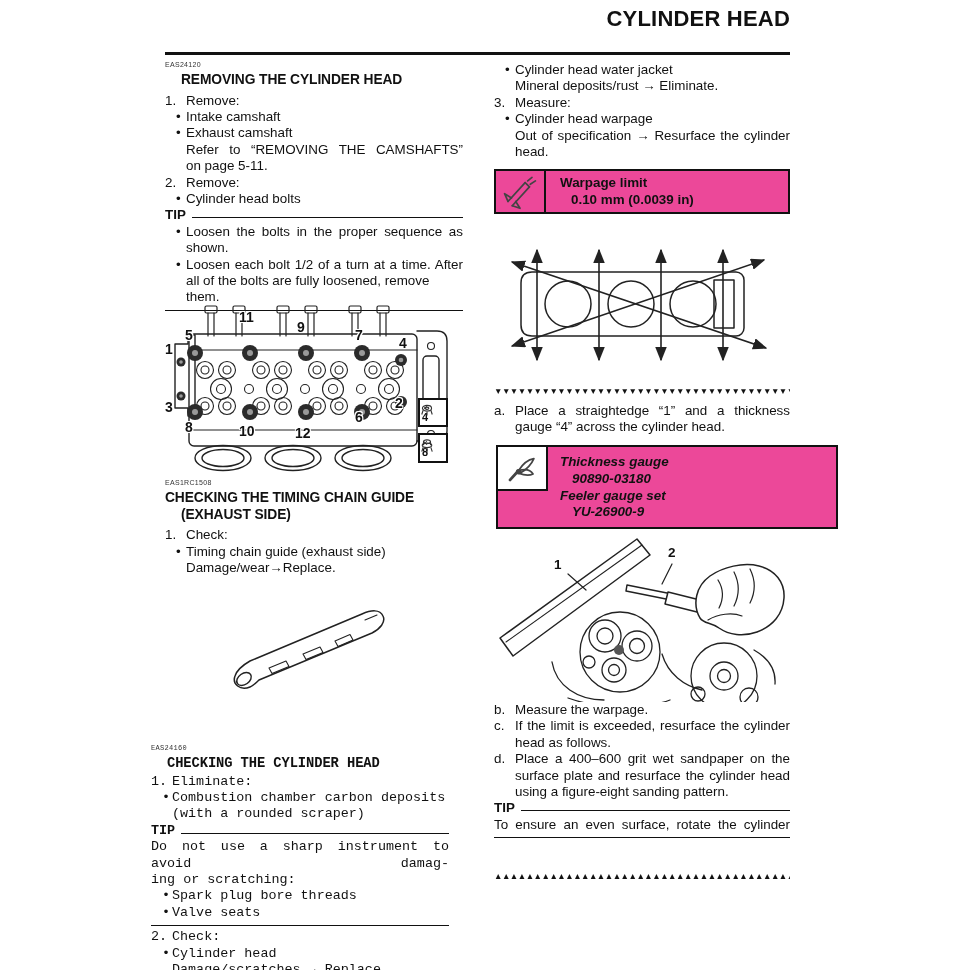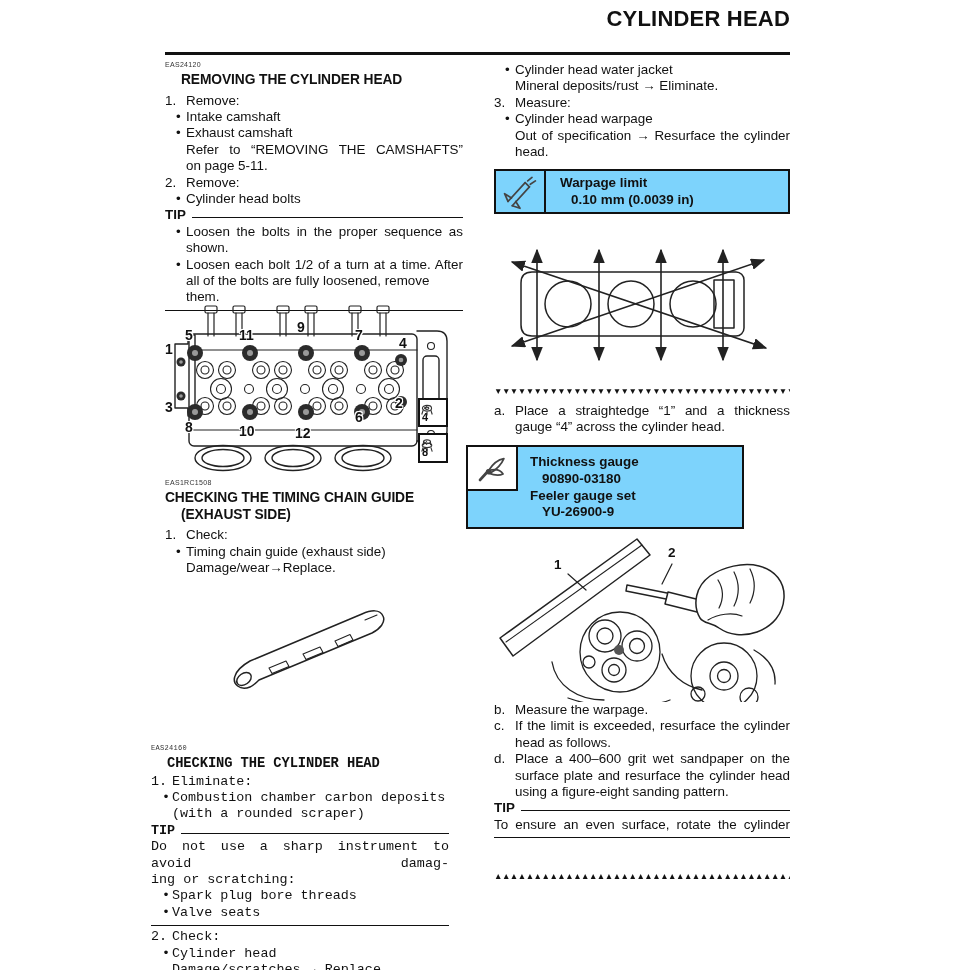--- a/index.html
+++ b/index.html
@@ -16,21 +16,21 @@
   .m{flex:none;width:21px;}
   .bm{flex:none;margin-left:11px;width:10px;}
   .t{flex:1;}
   .cont{margin-left:21px;}
   .stretch{text-align:justify;text-align-last:justify;}
   .tiprow{display:flex;align-items:center;height:16.4px;}
   .tiplab{font-weight:bold;flex:none;}
   .tipline{flex:1;border-bottom:1.6px solid #111;margin-left:6px;transform:translateY(2px);}
   .endrule{border-top:1.6px solid #111;margin:4px 0 3px 0;height:0;}
   
-  .specbox{position:absolute;border:2.5px solid #111;box-sizing:border-box;background:#7dd3fc;display:flex;}
+  .specbox{position:absolute;border:2.5px solid #111;box-sizing:border-box;background:#ec4899;display:flex;}
   .spec-icon{flex:none;width:48px;border-right:2.5px solid #111;display:flex;align-items:center;justify-content:center;}
   .spec-icon-corner{position:absolute;left:0;top:0;width:50px;height:44px;border-right:2.5px solid #111;
         border-bottom:2.5px solid #111;box-sizing:border-box;display:flex;align-items:center;justify-content:center;background:#fff;}
   .spec-text{font-size:13.4px;line-height:16.8px;font-weight:bold;padding-top:4px;padding-left:14px;}
   .spec-text .ind{padding-left:11px;}
   .gauge-text{margin-left:62px;padding-top:7px;font-size:13.4px;line-height:16.8px;font-weight:bold;}
   .gauge-text .ind{padding-left:12px;}
   
   .sep{position:absolute;width:296px;overflow:hidden;white-space:nowrap;font-size:8.5px;
        line-height:11px;letter-spacing:-.5px;color:#111;}
@@ -205,21 +205,21 @@
         <circle cx="236" cy="104" r="6" fill="#2b2b2b"></circle>
           <circle cx="236" cy="104" r="2.3" fill="#999"></circle>
         <circle cx="16" cy="64" r="4.5" fill="#2b2b2b"></circle>
           <circle cx="16" cy="64" r="1.8" fill="#999"></circle>
         <circle cx="16" cy="98" r="4.5" fill="#2b2b2b"></circle>
           <circle cx="16" cy="98" r="1.8" fill="#999"></circle>
       </g>
     </svg>
     <span class="bnum" style="left:0px;top:44px;">1</span>
     <span class="bnum" style="left:20px;top:30px;">5</span>
-    <span class="bnum" style="left:74px;top:30px;">11</span>
+    <span class="bnum" style="left:74px;top:12px;">11</span>
     <span class="bnum" style="left:132px;top:22px;">9</span>
     <span class="bnum" style="left:190px;top:30px;">7</span>
     <span class="bnum" style="left:234px;top:38px;">4</span>
     <span class="bnum" style="left:0px;top:102px;">3</span>
     <span class="bnum" style="left:20px;top:122px;">8</span>
     <span class="bnum" style="left:74px;top:126px;">10</span>
     <span class="bnum" style="left:130px;top:128px;">12</span>
     <span class="bnum" style="left:190px;top:112px;">6</span>
     <span class="bnum" style="left:230px;top:98px;">2</span>
     <div class="qtybox" style="left:253px;top:100px;height:29px;">
@@ -383,21 +383,21 @@
   <div class="sep" style="left:494px;top:386px;">▼▼▼▼▼▼▼▼▼▼▼▼▼▼▼▼▼▼▼▼▼▼▼▼▼▼▼▼▼▼▼▼▼▼▼▼▼▼▼▼</div>
 
   <section class="blk txt" style="left:494px;top:403px;width:296px;">
     <div class="li">
         <span class="m">a.</span>
         <span class="t stretch">Place a straightedge “1” and a thickness</span>
       </div>
     <div class="cont">gauge “4” across the cylinder head.</div>
   </section>
 
-  <div class="specbox" style="left:466px;top:445px;width:278px;height:84px;display:block;position:absolute;">
+  <div class="specbox" style="left:496px;top:445px;width:342px;height:84px;display:block;position:absolute;font-style:italic;">
     <div class="spec-icon-corner">
       <svg width="38" height="34" viewBox="0 0 44 40">
         <g fill="none" stroke="#444" stroke-width="2" stroke-linecap="round" stroke-linejoin="round">
           <path d="M8,34 L18,23" stroke-width="3.4"></path>
           <path d="M18,23 C23,15 30,10 36,9 C33,16 27,22 20,26"></path>
           <path d="M18,23 C25,21 32,22 35,27 C29,30 23,28 18,26"></path>
           <circle cx="18" cy="24.5" r="2.2" fill="#444"></circle>
         </g>
       </svg>
     </div>

